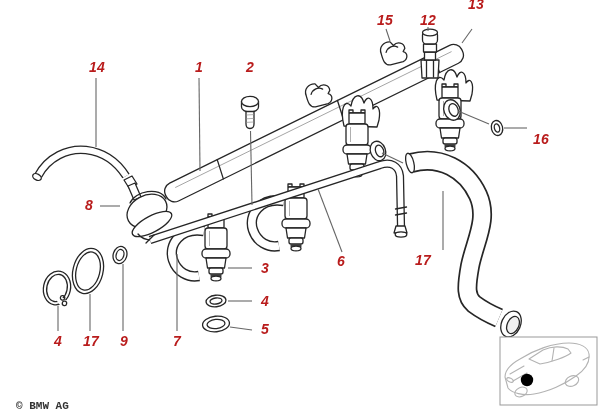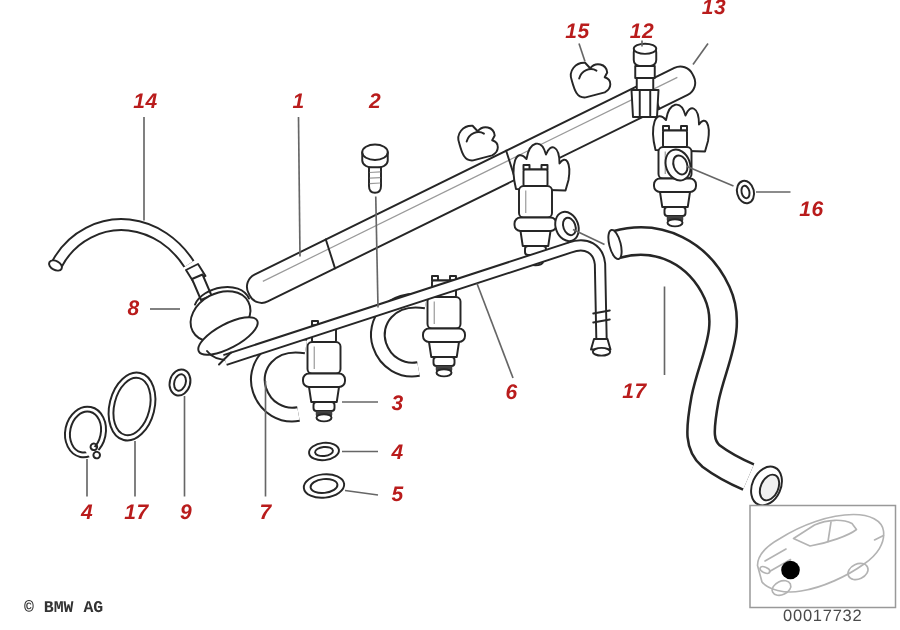--- a/index.html
+++ b/index.html
@@ -257,14 +257,13 @@
   <span class="callout" style="left:423px;top:260px">17</span>
   <span class="callout" style="left:265px;top:268px">3</span>
   <span class="callout" style="left:265px;top:301px">4</span>
   <span class="callout" style="left:265px;top:329px">5</span>
   <span class="callout" style="left:58px;top:341px">4</span>
   <span class="callout" style="left:91px;top:341px">17</span>
   <span class="callout" style="left:124px;top:341px">9</span>
   <span class="callout" style="left:177px;top:341px">7</span>
 
   <div class="copyright">© BMW AG</div>
-  <div class="imgnum">00017732</div>
 </div>
 
 </body></html>

